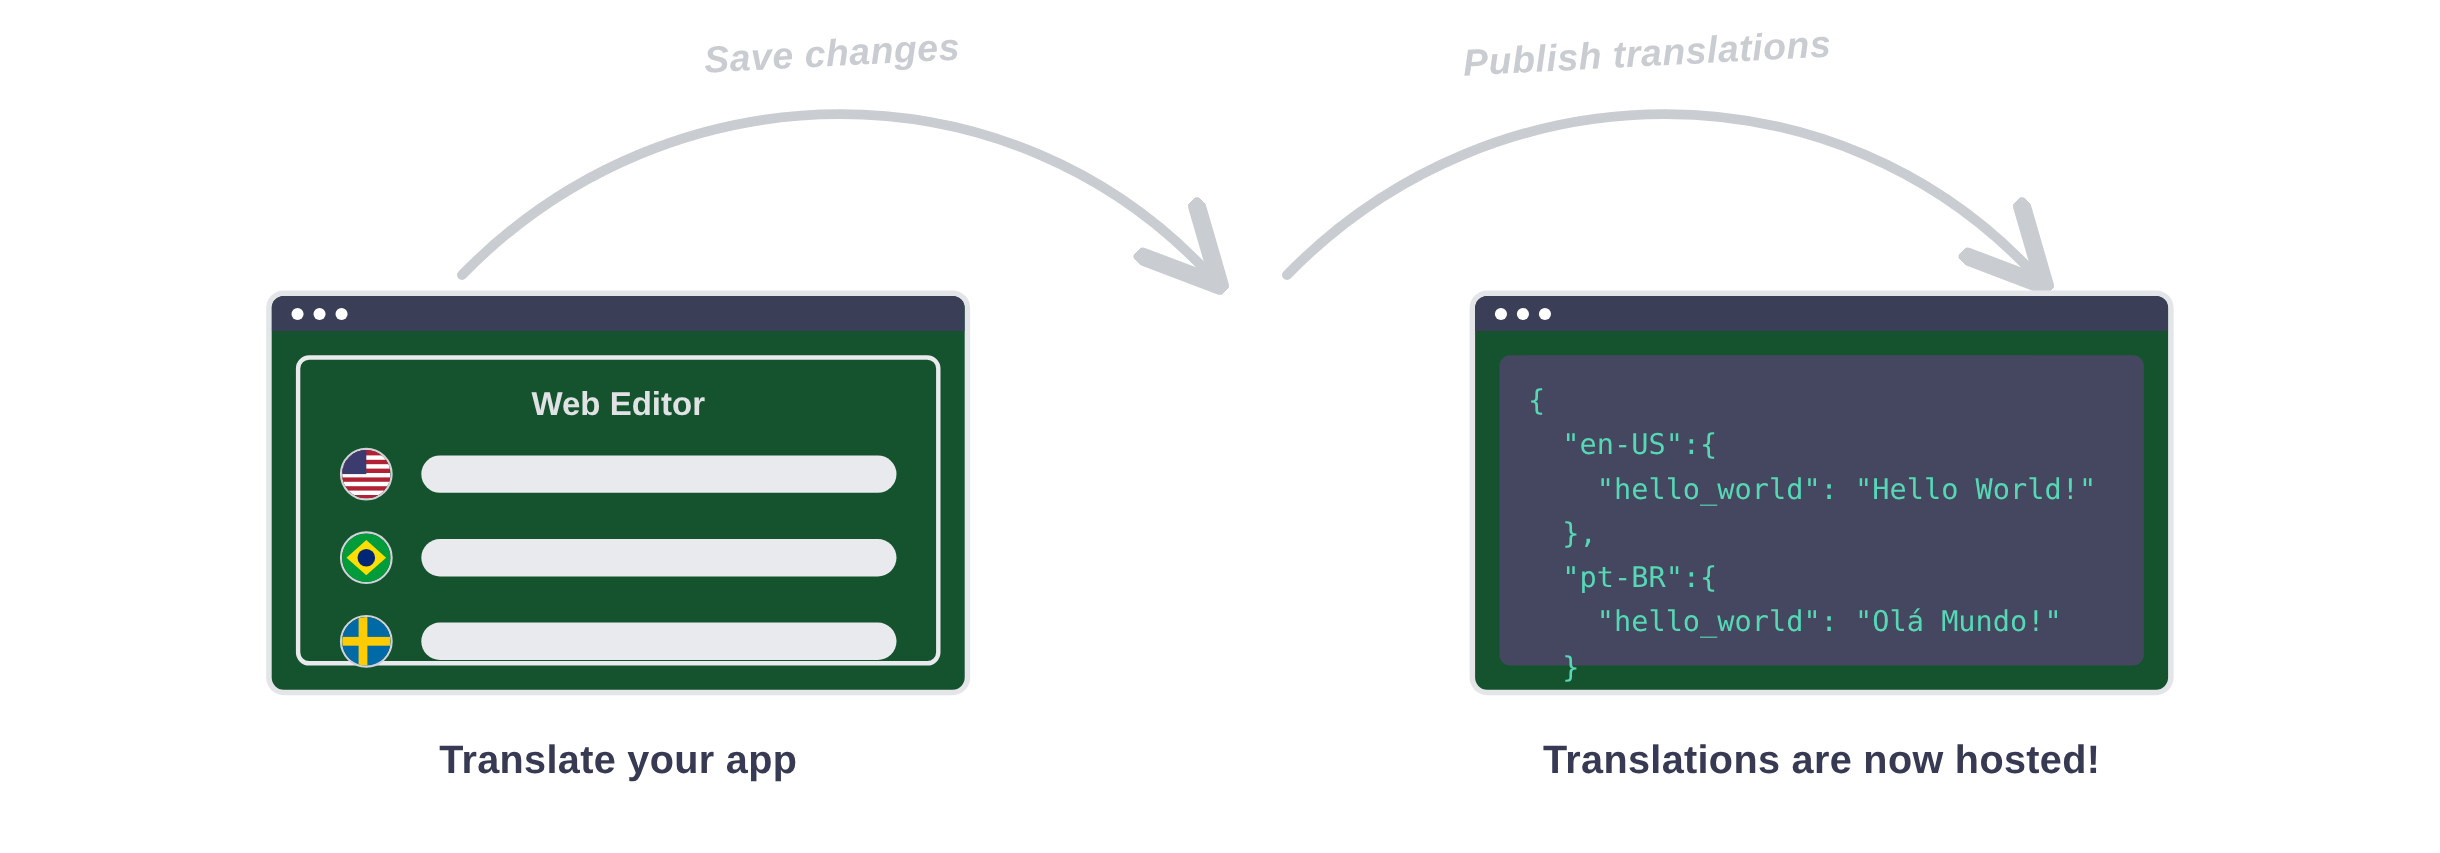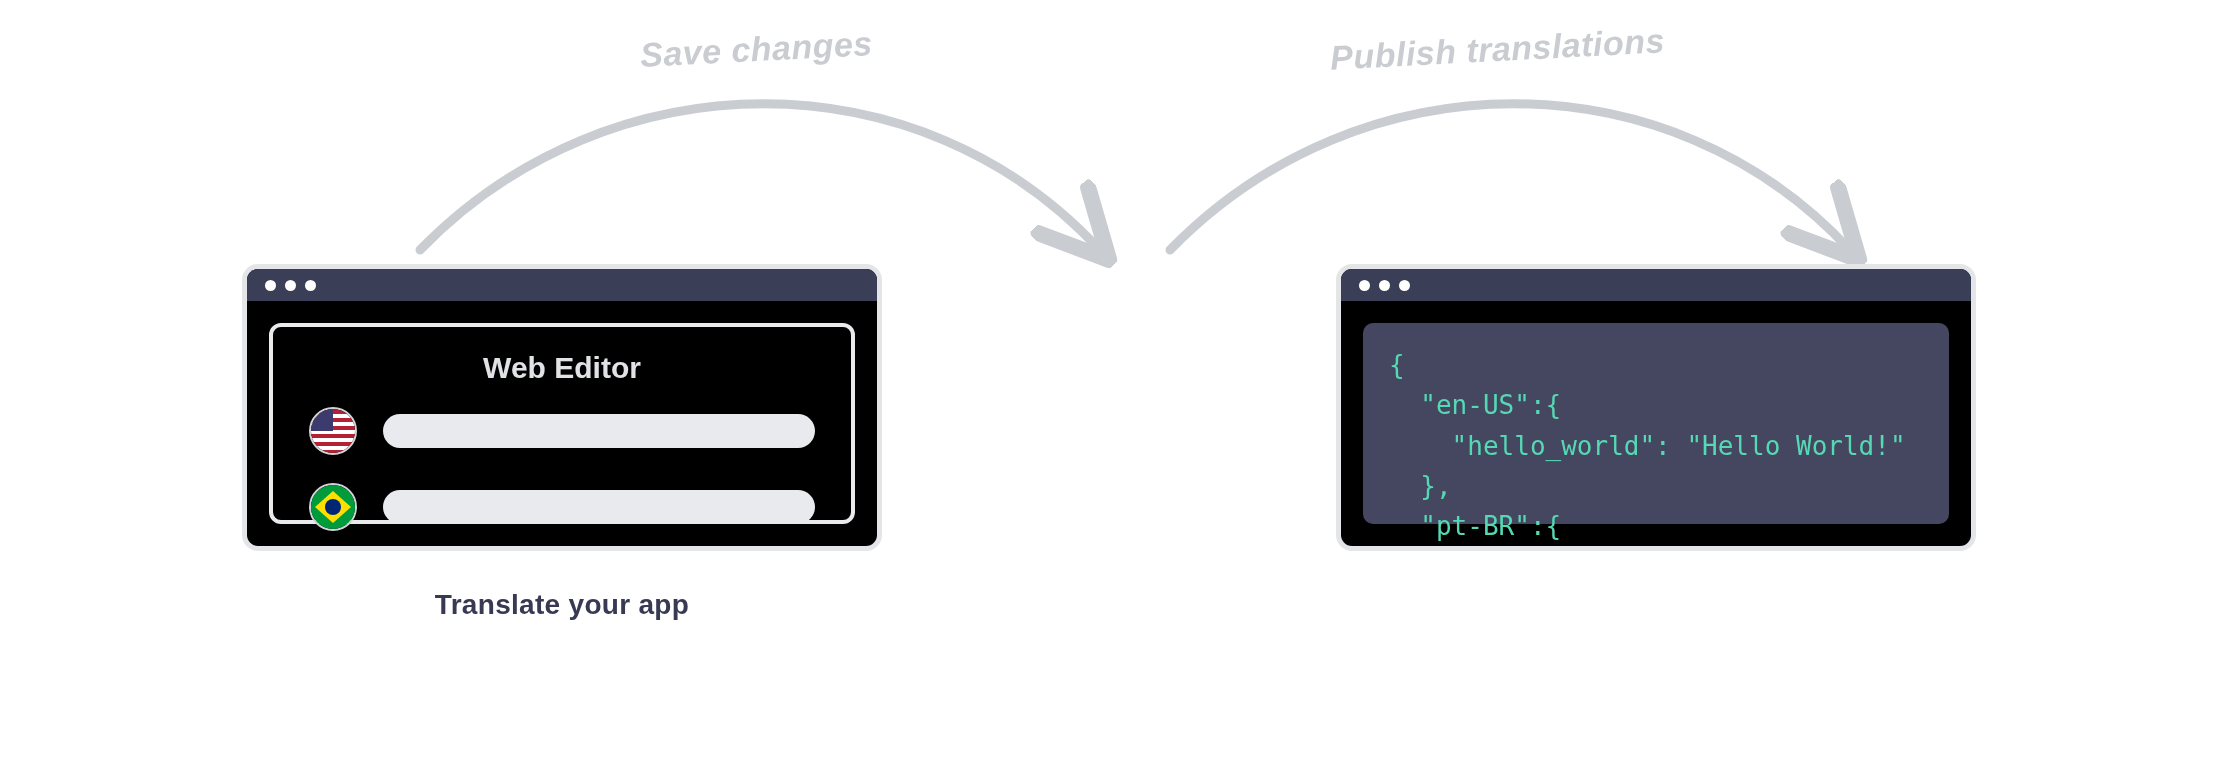--- a/index.html
+++ b/index.html
@@ -44,33 +44,33 @@
     position:absolute;
     left:50px; right:50px;
     top:264px;
     display:flex;
     justify-content:space-between;
     gap:70px;
   }
   .col{flex:1;display:flex;flex-direction:column;align-items:center;}
   .caption{
     margin-top:38px;
-    font-size:28px;
+    font-size:36px;
     font-weight:800;
     color:var(--ink);
     letter-spacing:.3px;
     text-align:center;
   }
 
   .browser{
     width:640px;
-    height:287px;
+    height:368px;
     border:5px solid var(--frame);
     border-radius:16px;
-    background:#000000;
+    background:#14532d;
     overflow:hidden;
     box-sizing:border-box;
   }
   .titlebar{
     height:32px;
     background:var(--ink-header);
     display:flex;align-items:center;
     padding:0 18px;
   }
   .dot{width:11px;height:11px;border-radius:50%;background:#fff;margin-right:9px;}
@@ -207,15 +207,16 @@
         <div class="code-card">{
   "en-US":{
     "hello_world": "Hello World!"
   },
   "pt-BR":{
     "hello_world": "Olá Mundo!"
   }
 }</div>
       </div>
     </div>
+    <div class="caption">Translations are now hosted!</div>
   </div>
 
 </div>
 
 </body></html>

